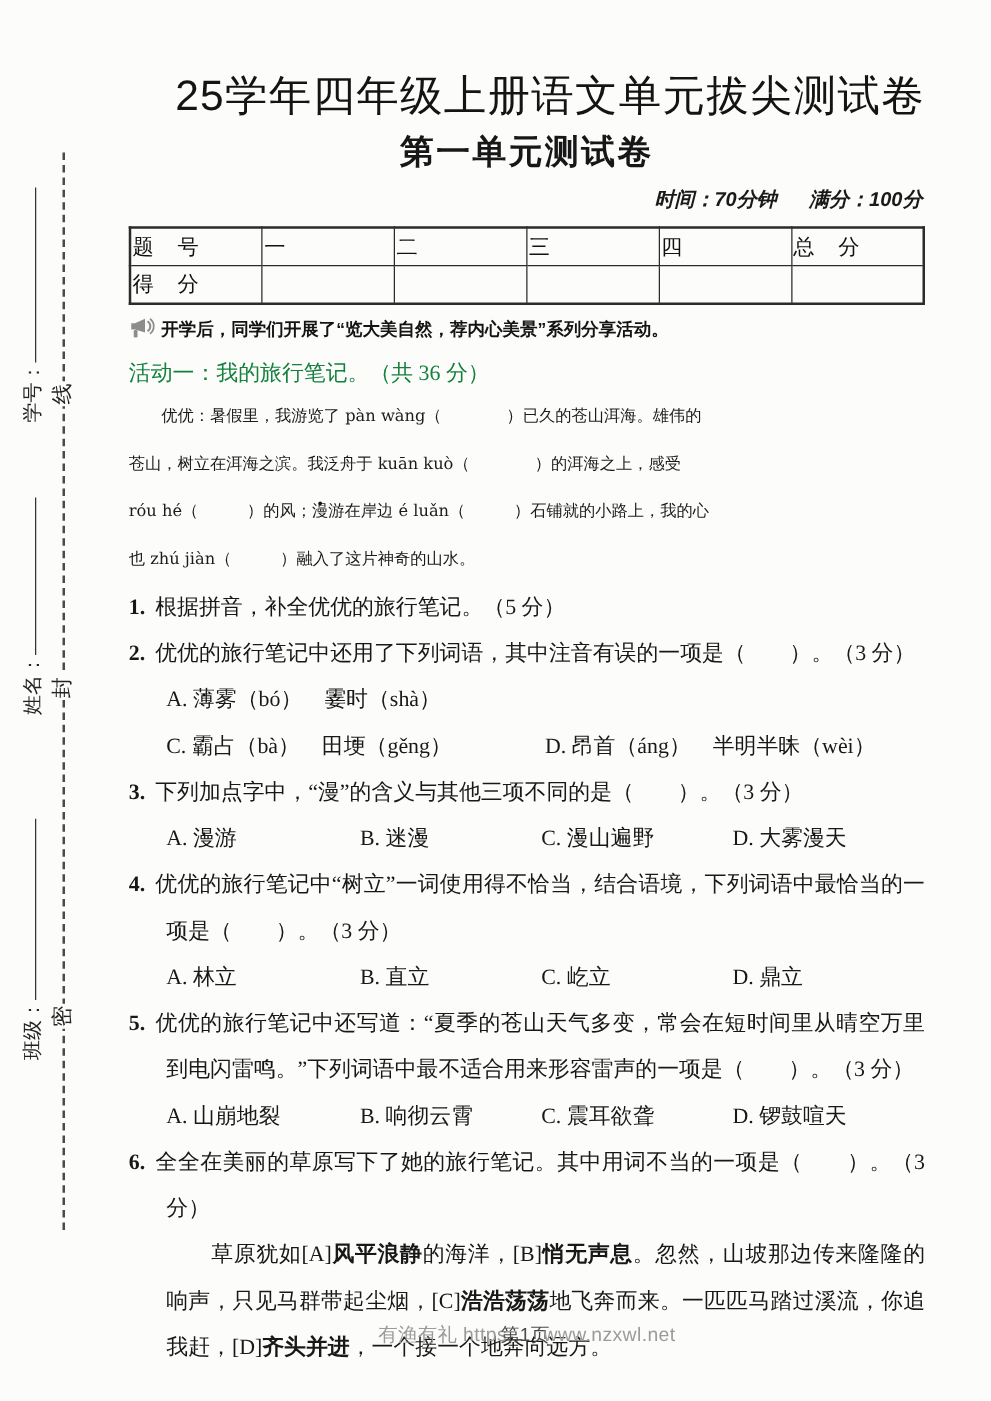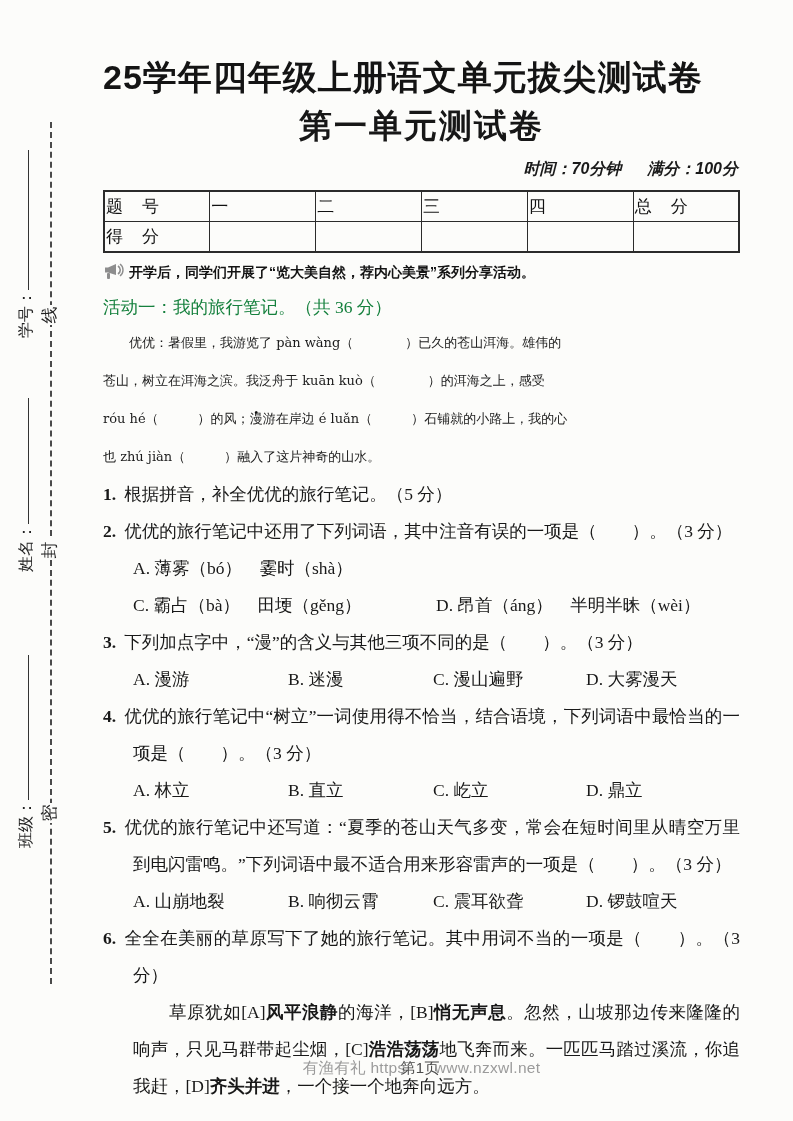--- a/index.html
+++ b/index.html
@@ -34,25 +34,25 @@
     transform:rotate(-90deg);
     font-size:17px;line-height:20px;text-align:center;color:#222;
     font-family:"Liberation Serif","DejaVu Serif",serif;
     background:#fcfcfa;
   }
 
   
   .content{position:absolute;left:103px;top:56px;width:637px;}
 
   .title{
-    margin:0;text-align:left;font-size:34px;line-height:1.25;
-    font-weight:700;color:#141414;letter-spacing:1px;
+    margin:0;text-align:right;font-size:34px;line-height:1.25;
+    font-weight:400;color:#141414;letter-spacing:1px;
   }
   .subtitle{
-    margin:4px 0 0 0;text-align:center;font-size:33px;line-height:1.4;
+    margin:4px 0 0 0;text-align:center;font-size:27px;line-height:1.4;
     font-weight:700;color:#171717;letter-spacing:2px;
   }
   .meta{
     margin-top:10px;text-align:right;font-size:16px;font-weight:600;
     color:#1a1a1a;padding-right:2px;font-style:italic;
   }
   .meta .gap{display:inline-block;width:26px;}
 
   table.score{
     margin-top:10px;width:100%;border-collapse:collapse;table-layout:fixed;

